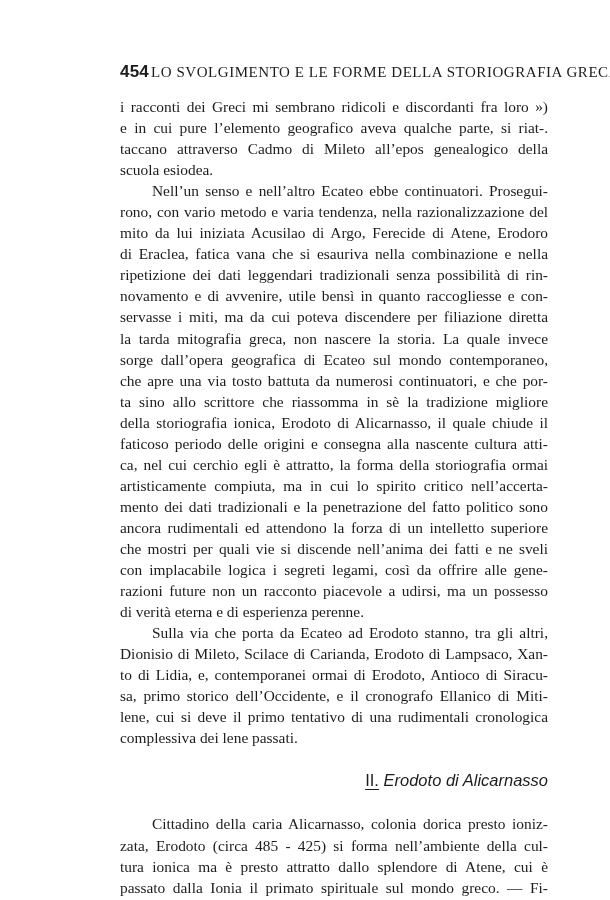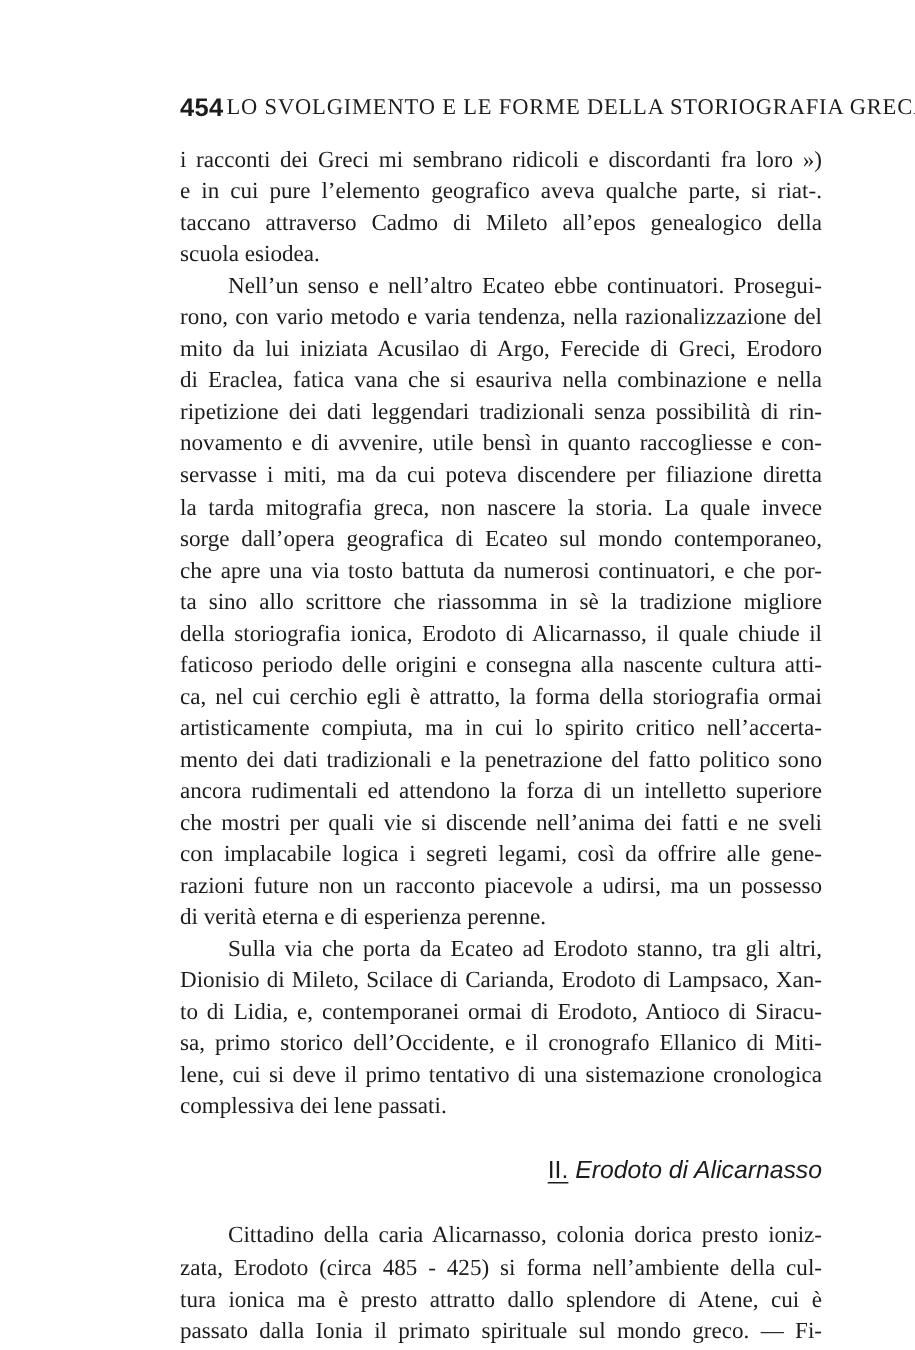--- a/index.html
+++ b/index.html
@@ -99,21 +99,21 @@
     <div>
       <span class="line">i racconti dei Greci mi sembrano ridicoli e discordanti fra loro »)</span>
       <span class="line">e in cui pure l’elemento geografico aveva qualche parte, si riat-.</span>
       <span class="line">taccano attraverso Cadmo di Mileto all’epos genealogico della</span>
       <span class="line last">scuola esiodea.</span>
     </div>
 
     <div>
       <span class="line indent">Nell’un senso e nell’altro Ecateo ebbe continuatori. Prosegui-</span>
       <span class="line">rono, con vario metodo e varia tendenza, nella razionalizzazione del</span>
-      <span class="line">mito da lui iniziata Acusilao di Argo, Ferecide di Greci, Erodoro</span>
+      <span class="line">mito da lui iniziata Acusilao di Argo, Ferecide di Atene, Erodoro</span>
       <span class="line">di Eraclea, fatica vana che si esauriva nella combinazione e nella</span>
       <span class="line">ripetizione dei dati leggendari tradizionali senza possibilità di rin-</span>
       <span class="line">novamento e di avvenire, utile bensì in quanto raccogliesse e con-</span>
       <span class="line">servasse i miti, ma da cui poteva discendere per filiazione diretta</span>
       <span class="line">la tarda mitografia greca, non nascere la storia. La quale invece</span>
       <span class="line">sorge dall’opera geografica di Ecateo sul mondo contemporaneo,</span>
       <span class="line">che apre una via tosto battuta da numerosi continuatori, e che por-</span>
       <span class="line">ta sino allo scrittore che riassomma in sè la tradizione migliore</span>
       <span class="line">della storiografia ionica, Erodoto di Alicarnasso, il quale chiude il</span>
       <span class="line">faticoso periodo delle origini e consegna alla nascente cultura atti-</span>
@@ -125,21 +125,21 @@
       <span class="line">con implacabile logica i segreti legami, così da offrire alle gene-</span>
       <span class="line">razioni future non un racconto piacevole a udirsi, ma un possesso</span>
       <span class="line last">di verità eterna e di esperienza perenne.</span>
     </div>
 
     <div>
       <span class="line indent">Sulla via che porta da Ecateo ad Erodoto stanno, tra gli altri,</span>
       <span class="line">Dionisio di Mileto, Scilace di Carianda, Erodoto di Lampsaco, Xan-</span>
       <span class="line">to di Lidia, e, contemporanei ormai di Erodoto, Antioco di Siracu-</span>
       <span class="line">sa, primo storico dell’Occidente, e il cronografo Ellanico di Miti-</span>
-      <span class="line">lene, cui si deve il primo tentativo di una sistemazione cronologica</span>
+      <span class="line">lene, cui si deve il primo tentativo di una rudimentali cronologica</span>
       <span class="line last">complessiva dei lene passati.</span>
     </div>
 
     <div class="section-heading">
       <span class="num">II.</span>
       <span class="title">Erodoto di Alicarnasso</span>
     </div>
 
     <div>
       <span class="line indent">Cittadino della caria Alicarnasso, colonia dorica presto ioniz-</span>

